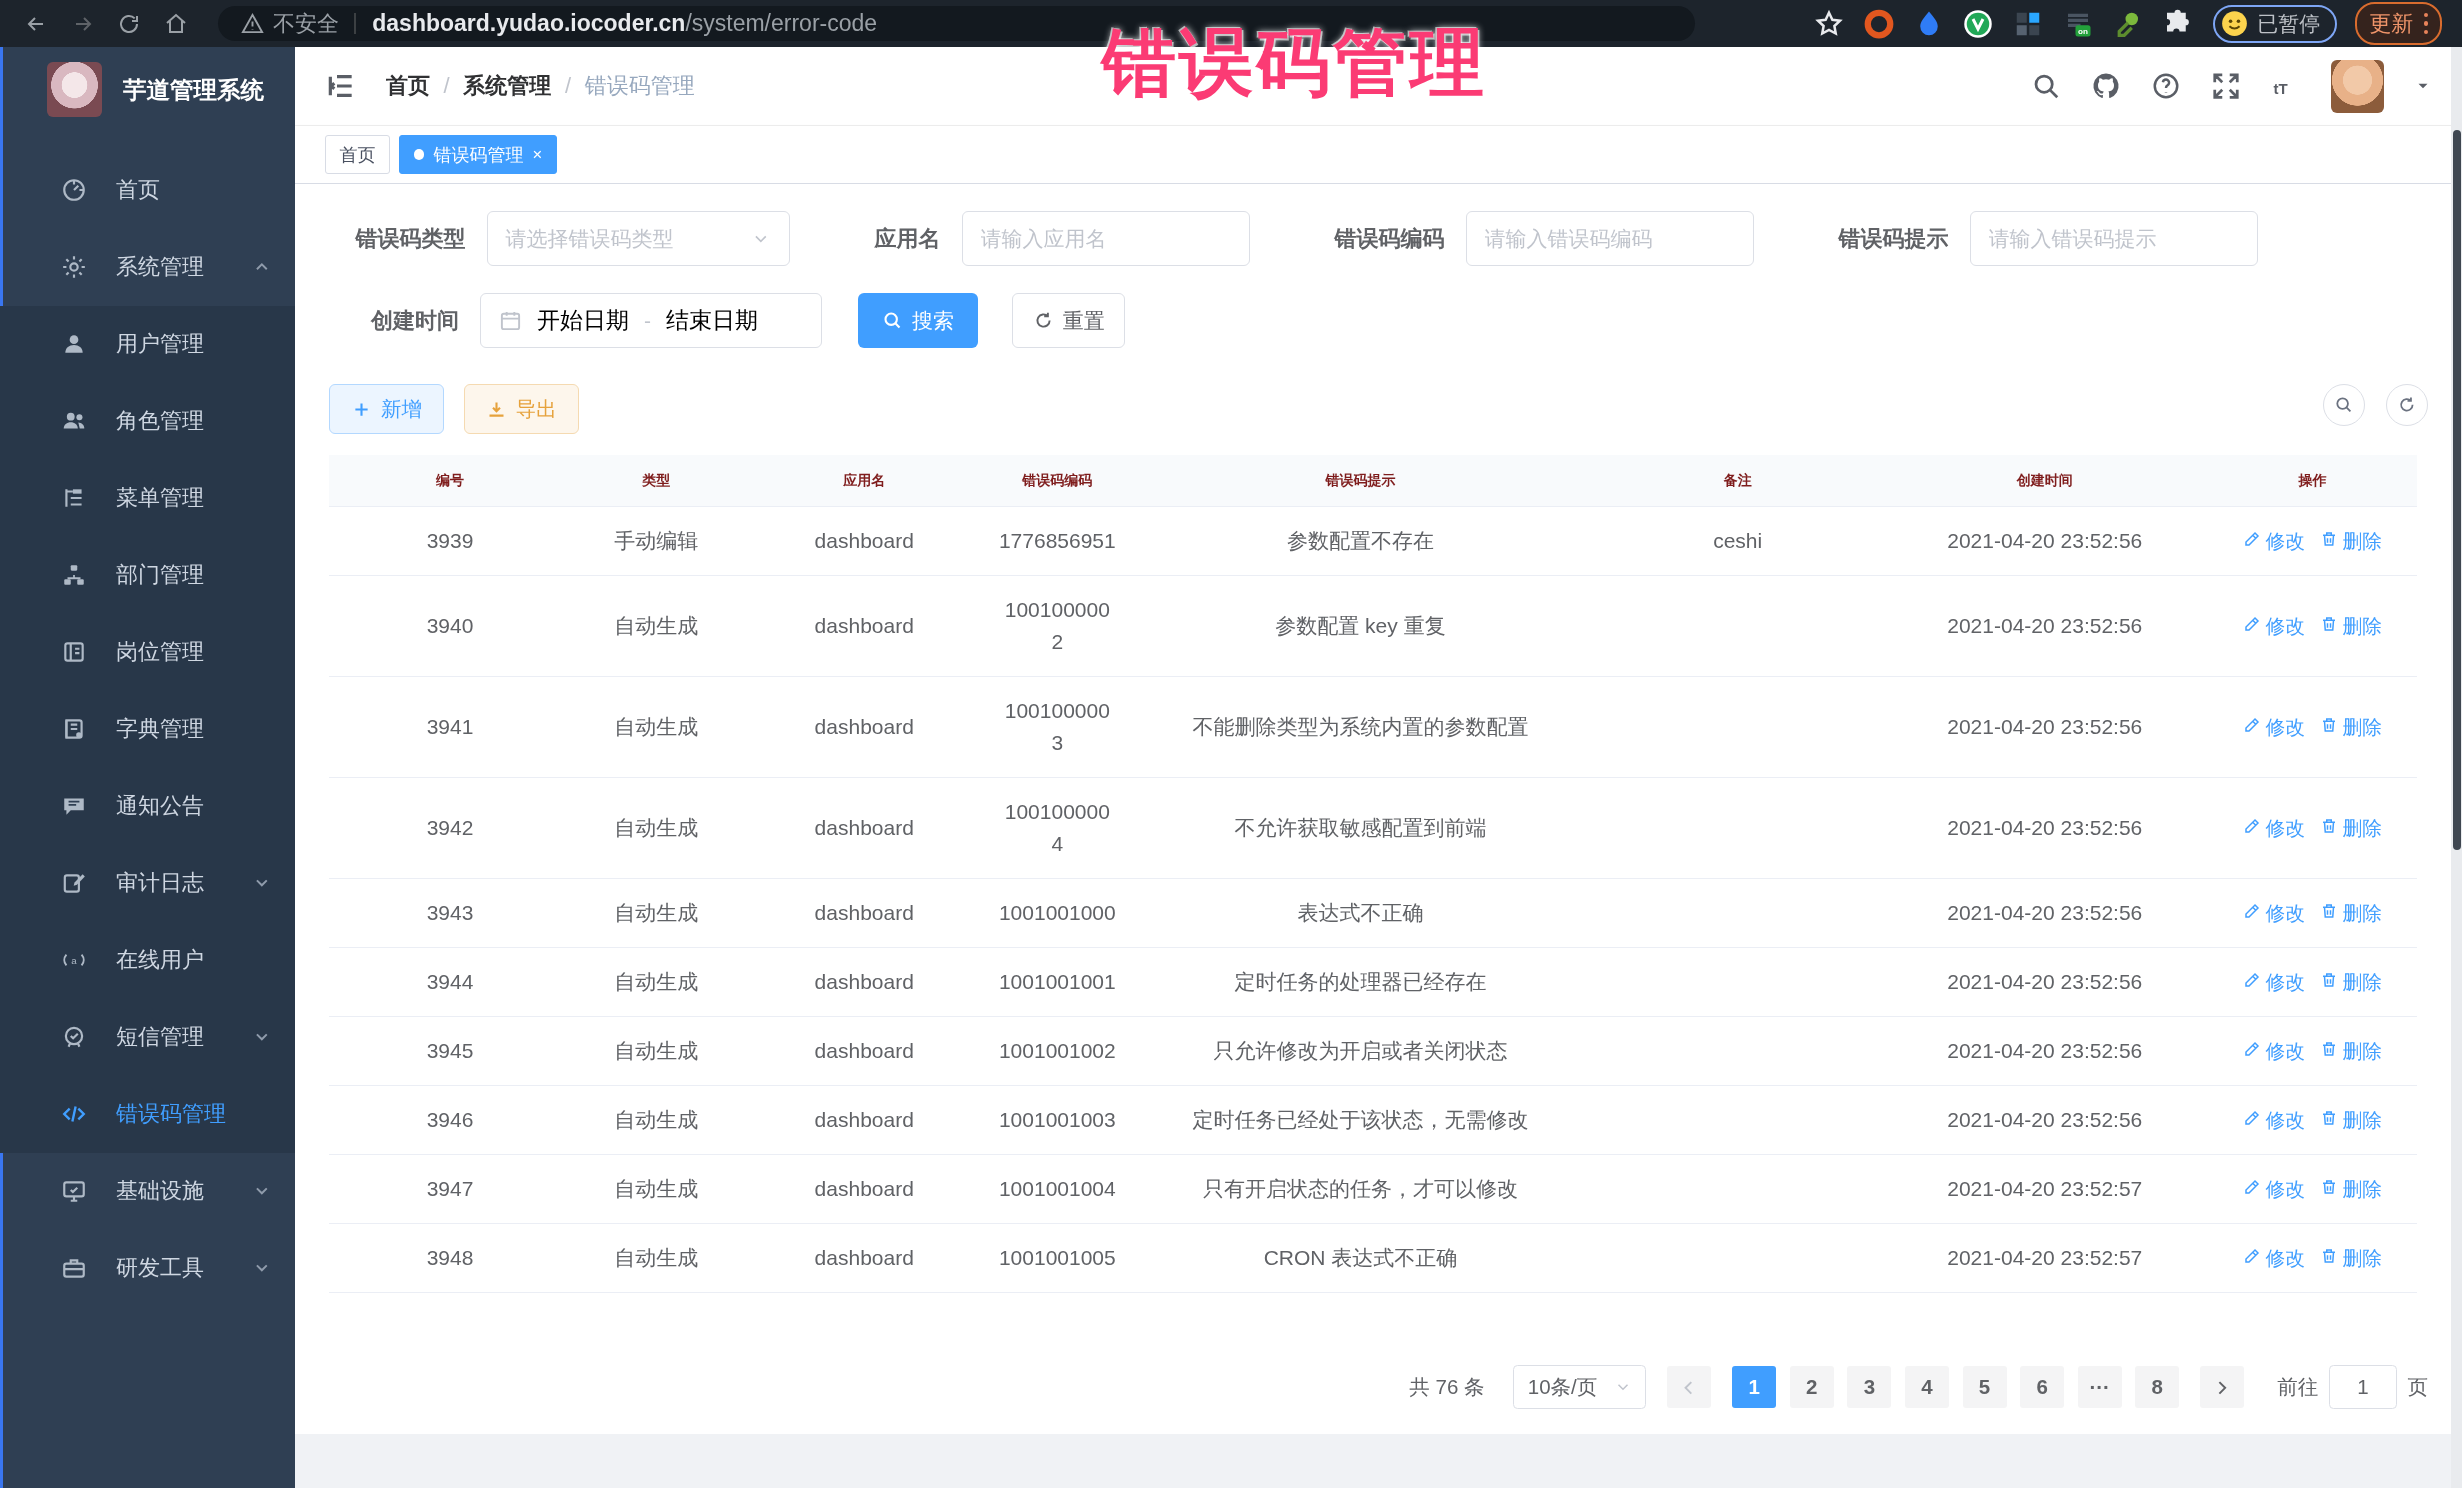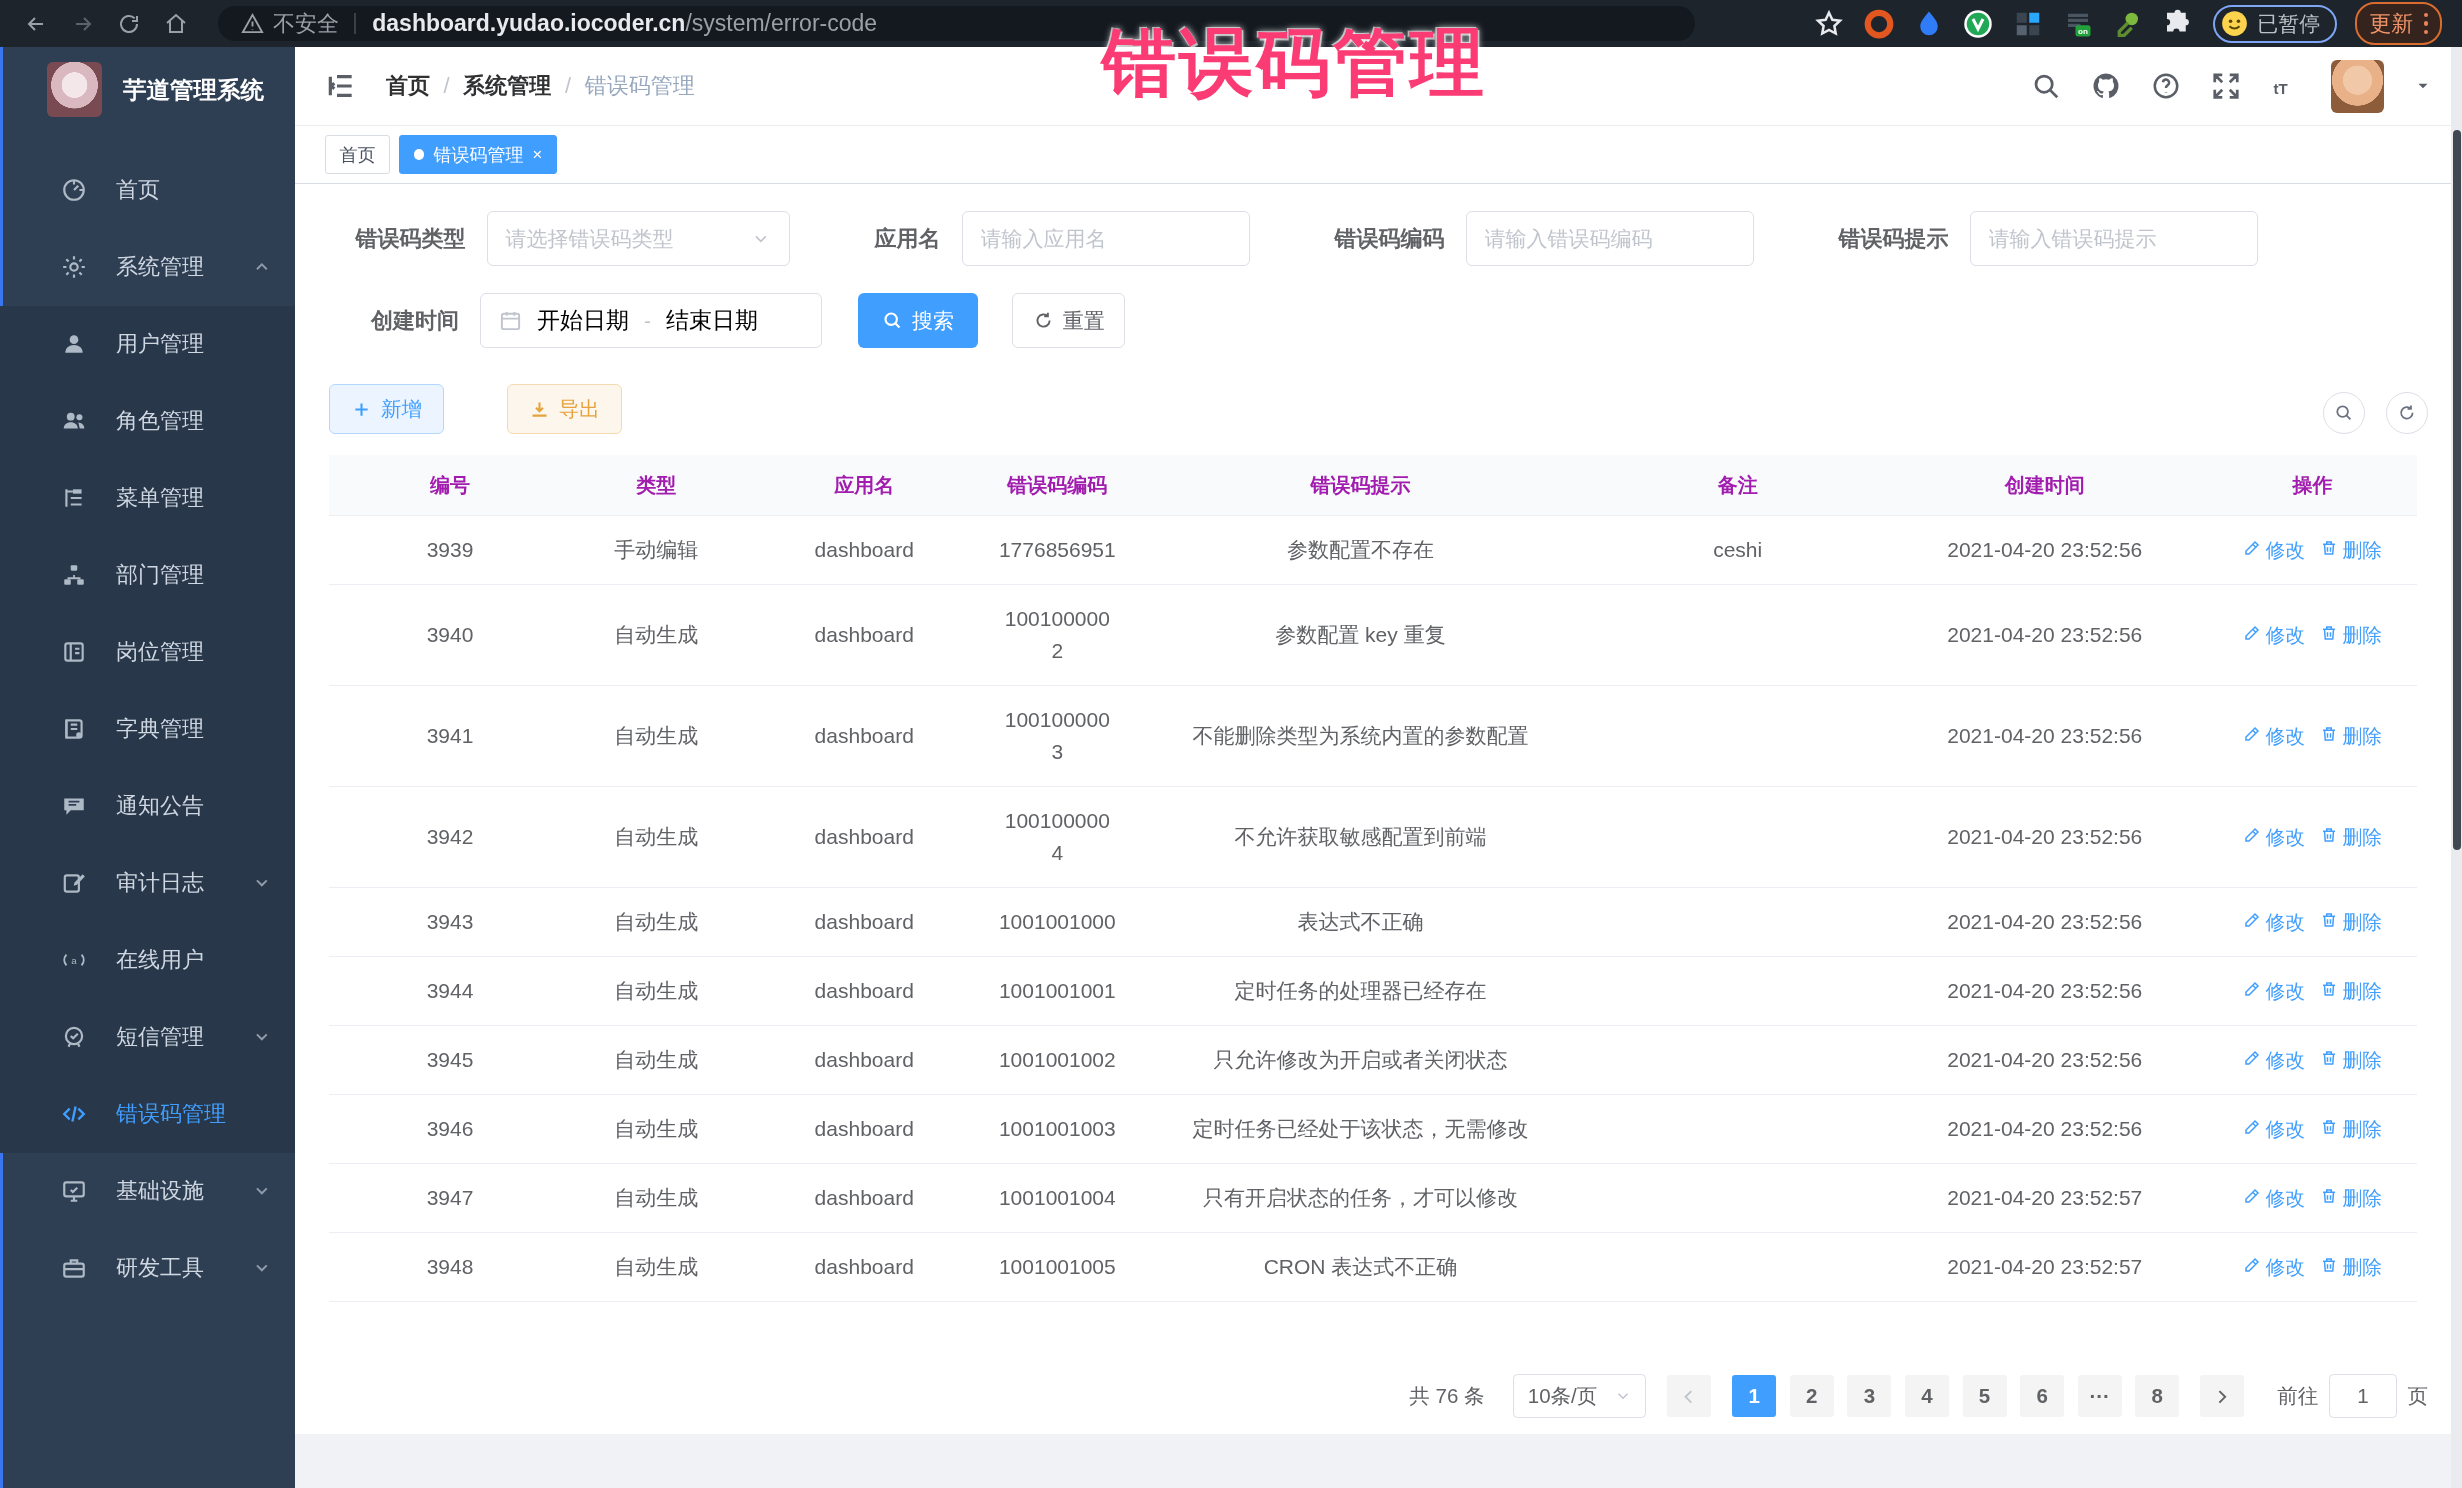--- a/index.html
+++ b/index.html
@@ -84,27 +84,27 @@
   .date-box { width:342px; gap:15px; }
   .date-box .d-ph { color:#000000; font-size:23px; }
   .date-box .mid { color:#c0c4cc; }
   .btn { height:55px; border-radius:6px; display:inline-flex; align-items:center; justify-content:center; gap:9px; font-size:21px; cursor:pointer; border:1.5px solid transparent; }
   .btn svg { width:21px; height:21px; }
   .btn.primary { background:#409eff; color:#fff; padding:0 23px; }
   .btn.plain { background:#fff; border-color:#dcdfe6; color:#606266; padding:0 19.7px; }
   .btn.mini { height:50px; font-size:20.5px; }
   .btn.add { background:#ecf5ff; border-color:#b3d8ff; color:#409eff; padding:0 21px; }
   .btn.exp { background:#fdf6ec; border-color:#f5dab1; color:#e6a23c; padding:0 21px; }
-  .toolbar-row { margin-top:36px; display:flex; align-items:flex-end;gap:43px; }
+  .toolbar-row { margin-top:36px; display:flex; align-items:flex-start; }
   .tool-right { margin-left:auto; display:flex; gap:21px; }
   .circ { width:42px; height:42px; border:1.5px solid #dcdfe6; border-radius:50%; display:flex; align-items:center; justify-content:center; color:#6b7280; cursor:pointer; background:#fff; }
   .circ svg { width:19.7px; height:19.7px; }
 
   table { margin-top:21px; width:2088px; border-collapse:collapse; table-layout:fixed; }
-  thead th { background:#f8fafc; color:#a21caf; font-size:20px; font-weight:700; padding:16.7px 7.6px; text-align:center; border-bottom:1.5px solid #ebeef5; }
+  thead th { background:#f8fafc; color:#7f1d1d; font-size:14px; font-weight:700; padding:16.7px 7.6px; text-align:center; border-bottom:1.5px solid #ebeef5; }
   tbody td { color:#606266; font-size:21px; text-align:center; padding:18px 7.6px; line-height:32px; border-bottom:1.5px solid #ebeef5; word-break:break-all; }
   .op-link { color:#409eff; font-size:19.7px; display:inline-flex; align-items:center; gap:4.5px; margin:0 7.6px; cursor:pointer; white-space:nowrap; }
   .op-link svg { width:18px; height:18px; }
 
   .pager { margin-top:72px; display:flex; align-items:center; justify-content:flex-end; gap:21px; font-size:20.5px; color:#606266; }
   .total { margin-right:7.6px; }
   .psize { width:133px; height:44px; border:1.5px solid #dcdfe6; border-radius:4.5px; display:flex; align-items:center; justify-content:space-between; padding:0 13.6px; color:#606266; cursor:pointer; background:#fff; }
   .pbtn { min-width:44px; height:42px; padding:0 6px; background:#f4f4f5; border-radius:3px; display:flex; align-items:center; justify-content:center; color:#606266; font-weight:700; cursor:pointer; }
   .pbtn.arrow { color:#c0c4cc; }
   .pbtn.arrow.next { color:#606266; }

